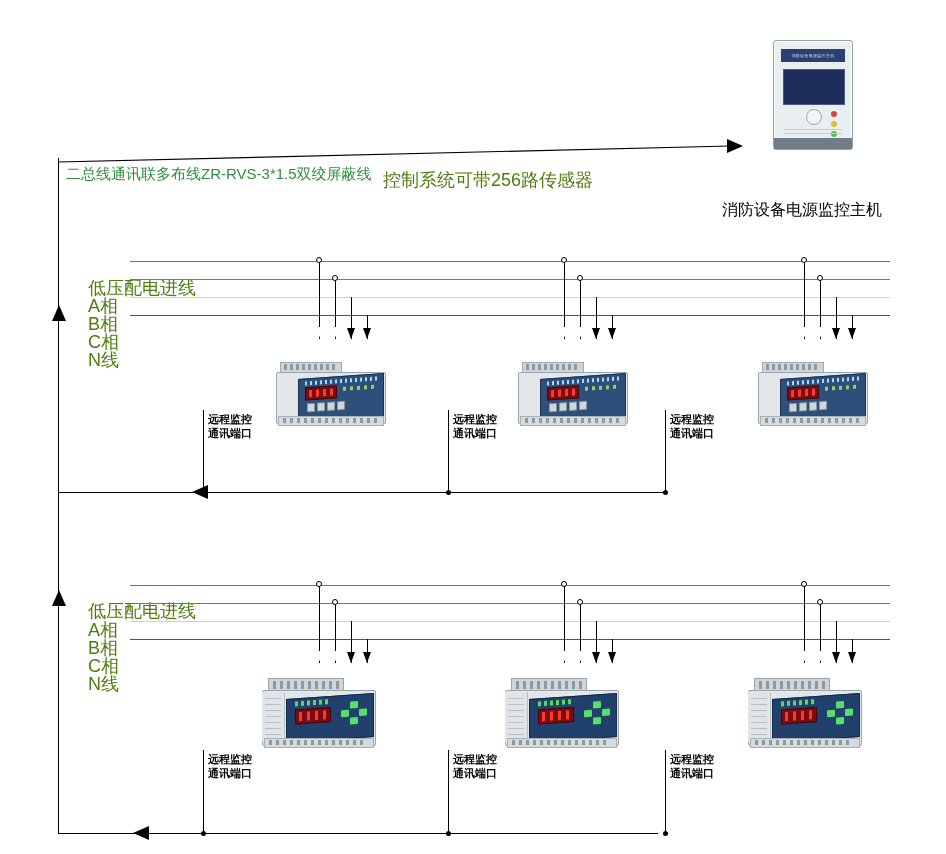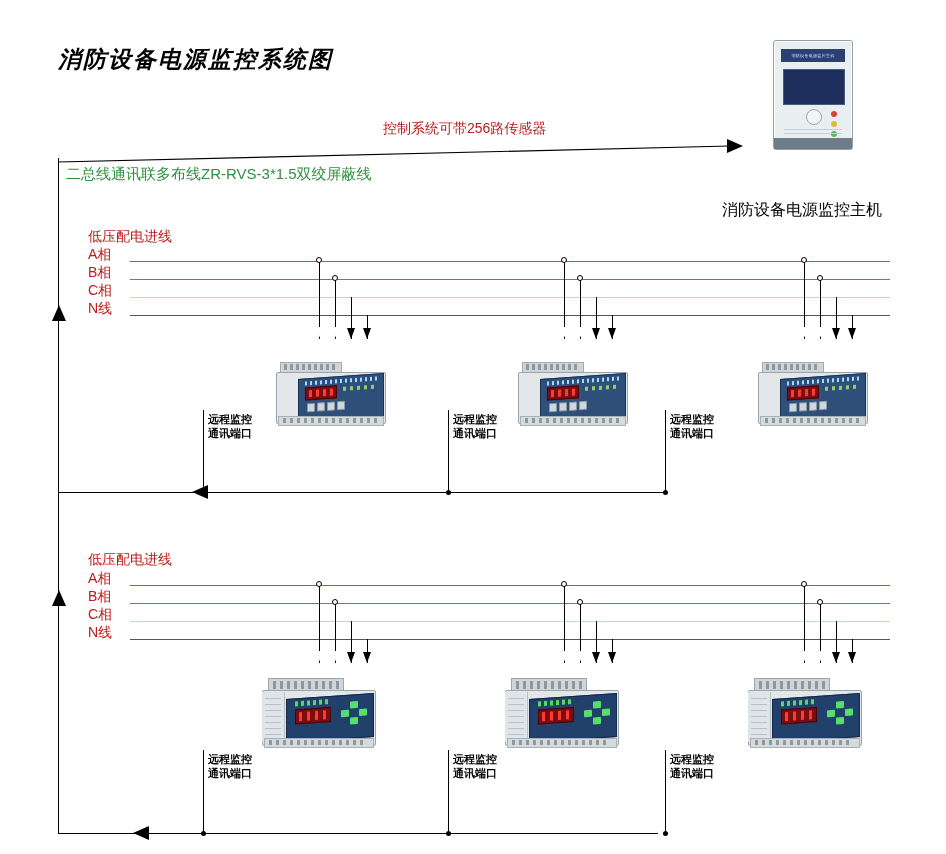--- a/index.html
+++ b/index.html
@@ -26,23 +26,24 @@
     font-size: 23px;
     font-weight: bold;
     font-style: italic;
     letter-spacing: 2px;
     color: #000;
     font-family: "Liberation Serif", serif;
   }
 
   
   .label {
-    color: #b91c1c;
-    font-size: 14px;
+    color: #4d7c0f;
+    font-size: 18px;
     white-space: nowrap;
+    margin-top: 48px;
   }
   .label-green {
     color: #2f8f3f;
     font-size: 15px;
     white-space: nowrap;
   }
   .label-big {
     font-size: 16px;
     color: #000;
     white-space: nowrap;
@@ -368,21 +369,20 @@
     position: absolute;
     left: 3px; width: 16px; height: 1px;
     background: #b9c1c6;
   }
 </style>
 </head>
 <body>
 
 <div id="canvas">
 
-  <div class="abs title">消防设备电源监控系统图</div>
 
   <div class="abs host" style="left:773px; top:40px;">
     <div class="topstrip">消防设备电源监控主机</div>
     <div class="screen"></div>
     <div class="knob"></div>
     <div class="btn-r" style="left:57px; top:70px; background:#d9443a;"></div>
     <div class="btn-r" style="left:57px; top:80px; background:#e0b93c;"></div>
     <div class="btn-r" style="left:57px; top:90px; background:#5bb85b;"></div>
     <div class="vent" style="top:88px;"></div>
     <div class="vent" style="top:92px;"></div>

